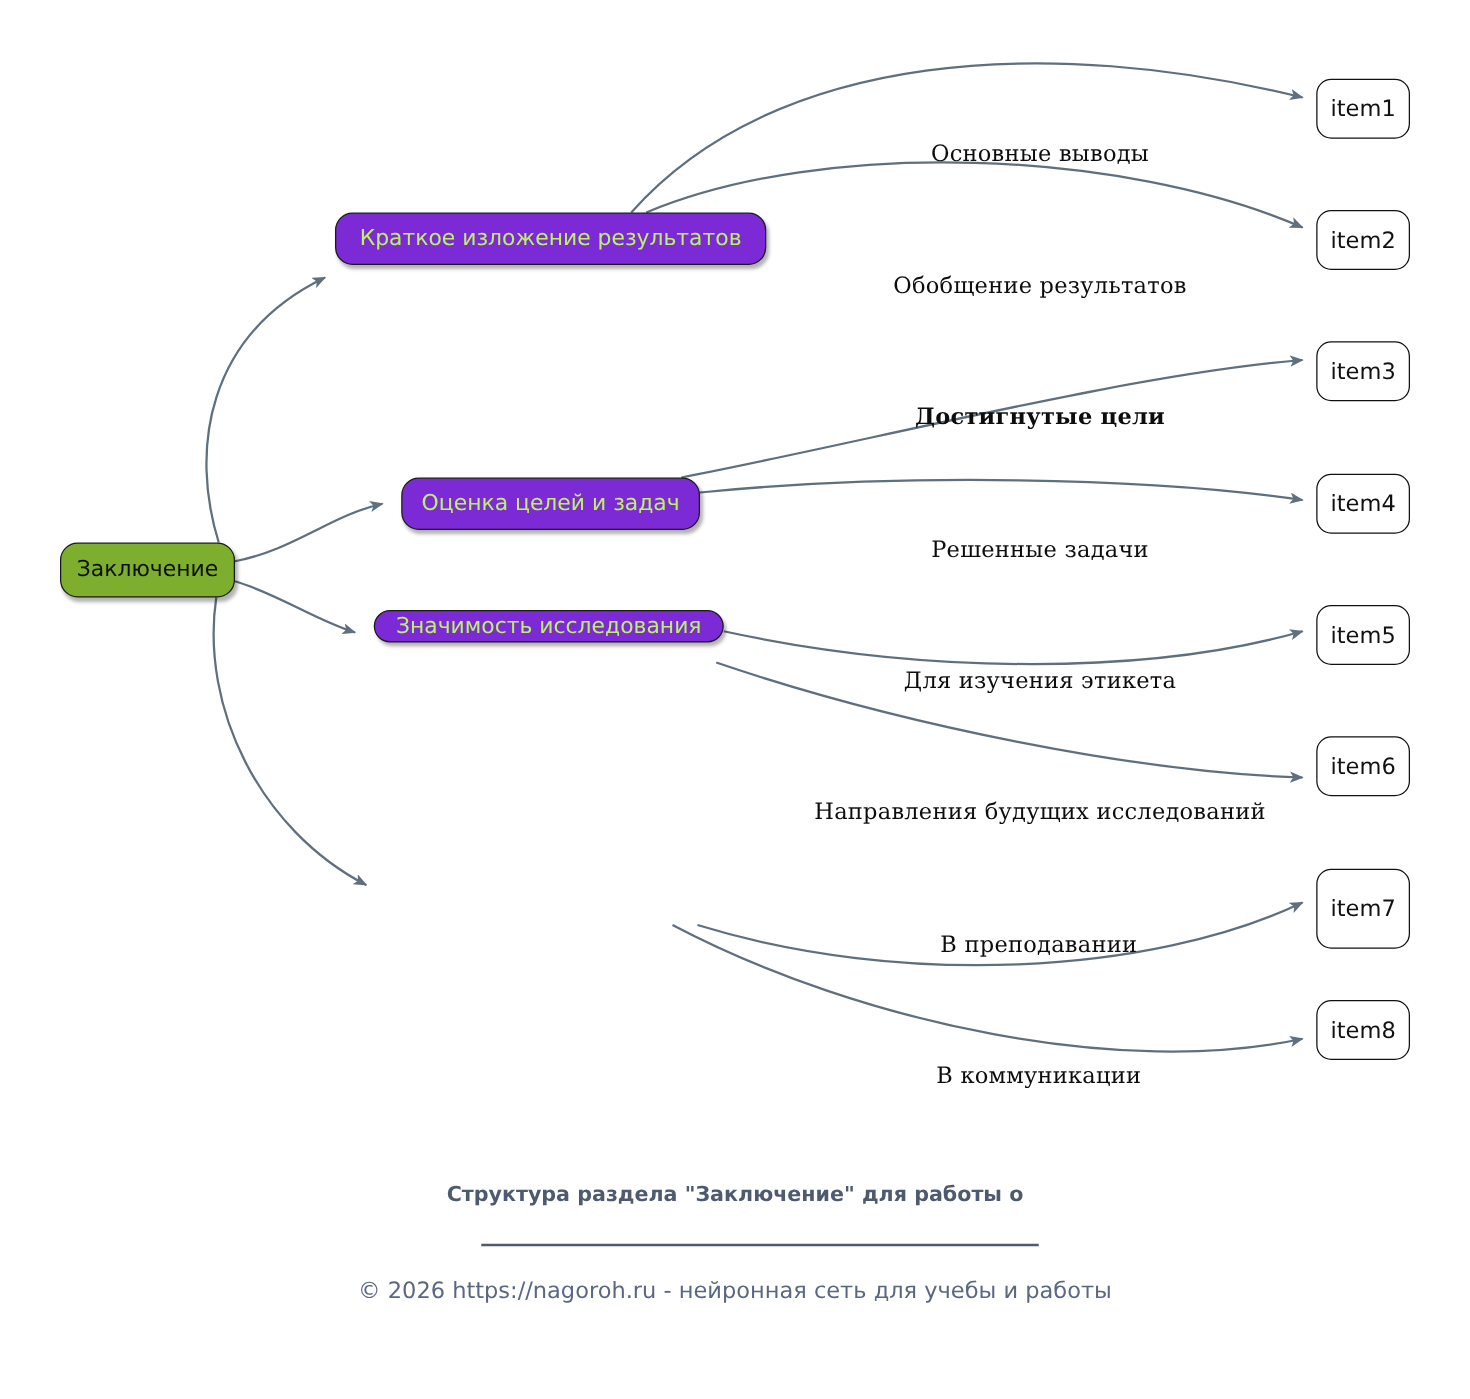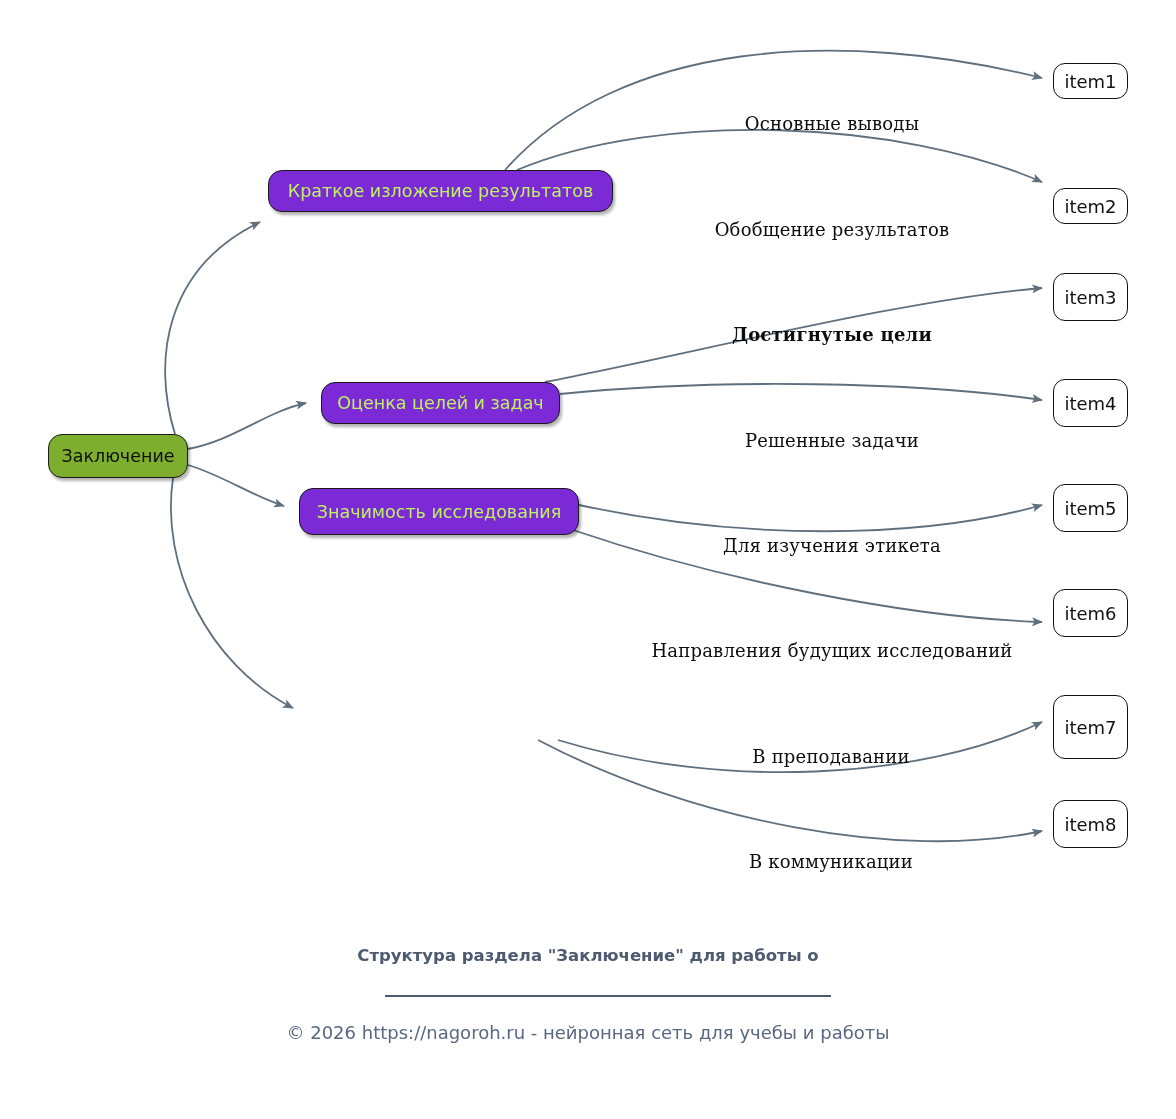--- a/index.html
+++ b/index.html
@@ -139,29 +139,29 @@
   </div>
 
   <div class="node node-branch" style="left:268px; top:170px; width:345px; height:42px;">
     <span>Краткое изложение результатов</span>
   </div>
 
   <div class="node node-branch" style="left:321px; top:382px; width:239px; height:42px;">
     <span>Оценка целей и задач</span>
   </div>
 
-  <div class="node node-branch" style="left:299px; top:488px; width:280px; height:47px;">
+  <div class="node node-branch" style="left:299px; top:488px; width:280px; height:26px;">
     <span>Значимость исследования</span>
   </div>
 
 
-  <div class="node node-leaf" style="left:1053px; top:63px; width:75px; height:36px;">
+  <div class="node node-leaf" style="left:1053px; top:63px; width:75px; height:48px;">
     <span>item1</span>
   </div>
-  <div class="node node-leaf" style="left:1053px; top:168px; width:75px; height:36px;margin-top:20px;">
+  <div class="node node-leaf" style="left:1053px; top:168px; width:75px; height:48px;">
     <span>item2</span>
   </div>
   <div class="node node-leaf" style="left:1053px; top:273px; width:75px; height:48px;">
     <span>item3</span>
   </div>
   <div class="node node-leaf" style="left:1053px; top:379px; width:75px; height:48px;">
     <span>item4</span>
   </div>
   <div class="node node-leaf" style="left:1053px; top:484px; width:75px; height:48px;">
     <span>item5</span>

